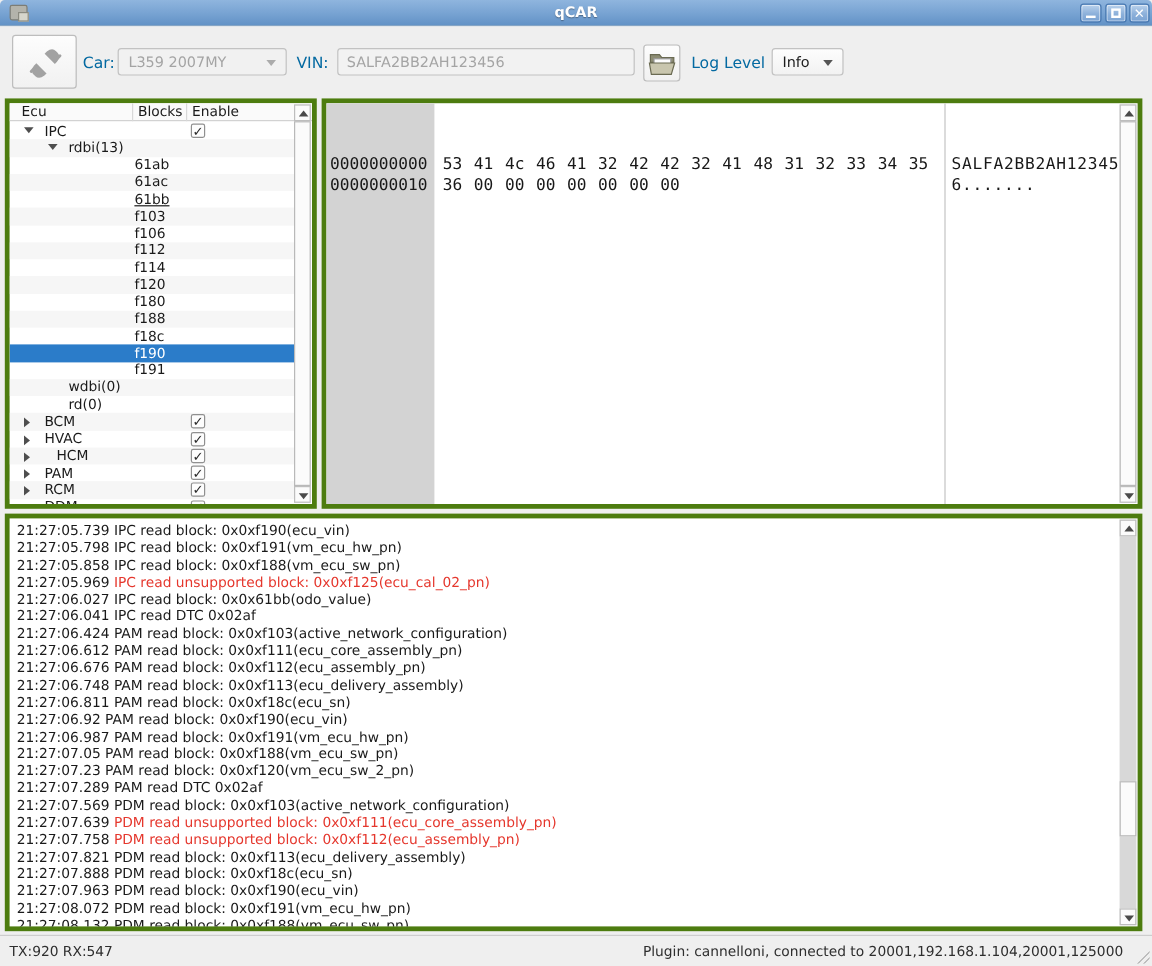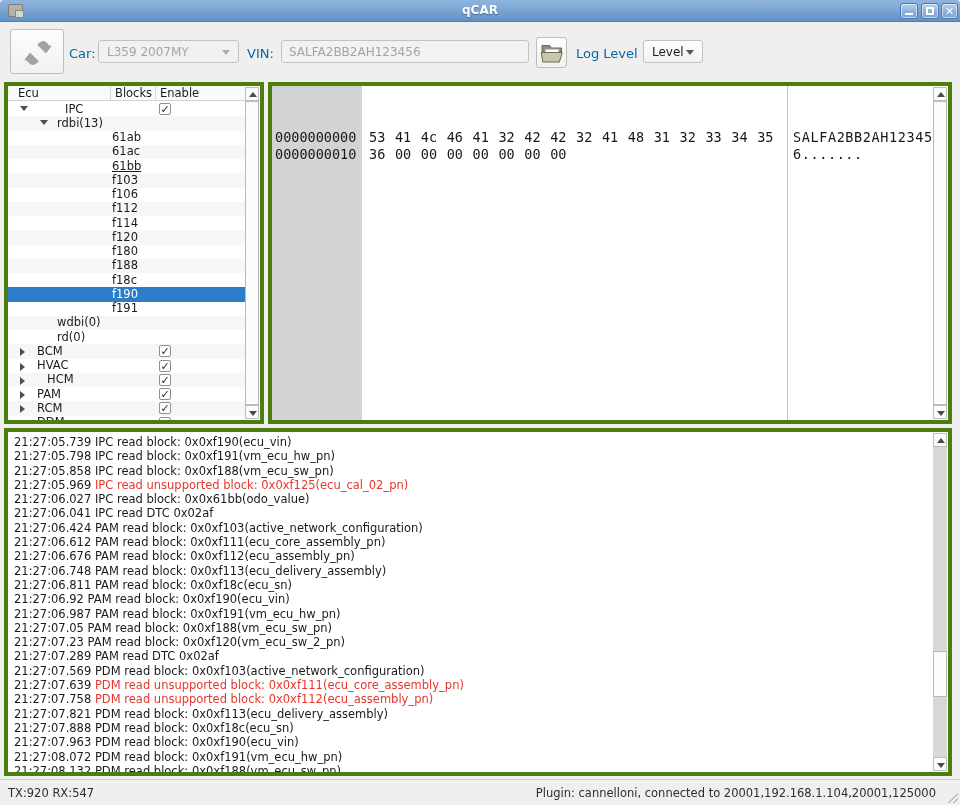--- a/index.html
+++ b/index.html
@@ -152,35 +152,35 @@
     <span>
       <svg width="24" height="23" viewBox="0 0 24 23">
         <path d="M2 3.5 h7.5 l2 2.5 h10 v4 H2 z" fill="#8d8d74" stroke="#6a6a52" stroke-width="1"></path>
         <rect x="5" y="7" width="14" height="9" fill="#fdfdfd" stroke="#9a9a9a" stroke-width="1"></rect>
         <path d="M1.2 10.5 h21 l-2.8 9.5 H2.8 z" fill="#c9c6ae" stroke="#6a6a52" stroke-width="1"></path>
       </svg>
     </span>
   </div>
   <span class="tool-label" style="left:576px">Log Level</span>
   <div class="combo loglevel-combo">
-    <span class="val">Level</span>
+    <span class="val">Info</span>
     <span class="arrow"></span>
   </div>
 </div>
 
 <div class="panel tree-panel">
   <div class="tree-header">
     <span class="th-cell th-ecu">Ecu</span>
     <span class="th-cell th-blocks">Blocks</span>
     <span class="th-cell th-enable">Enable</span>
   </div>
   <div class="tree-rows">
       <div class="tree-row">
         <div class="expander arrow-down" style="left: 12px;"></div>
-        <div class="lbl" style="left: 29px; margin-left: 28px;">IPC</div>
+        <div class="lbl" style="left: 29px;">IPC</div>
         <div class="checkbox">✓</div>
       </div>
       <div class="tree-row alt">
         <div class="expander arrow-down" style="left: 32px;"></div>
         <div class="lbl" style="left: 49px;">rdbi(13)</div>
       </div>
       <div class="tree-row">
         <div class="lbl" style="left: 104px;">61ab</div>
       </div>
       <div class="tree-row alt">

